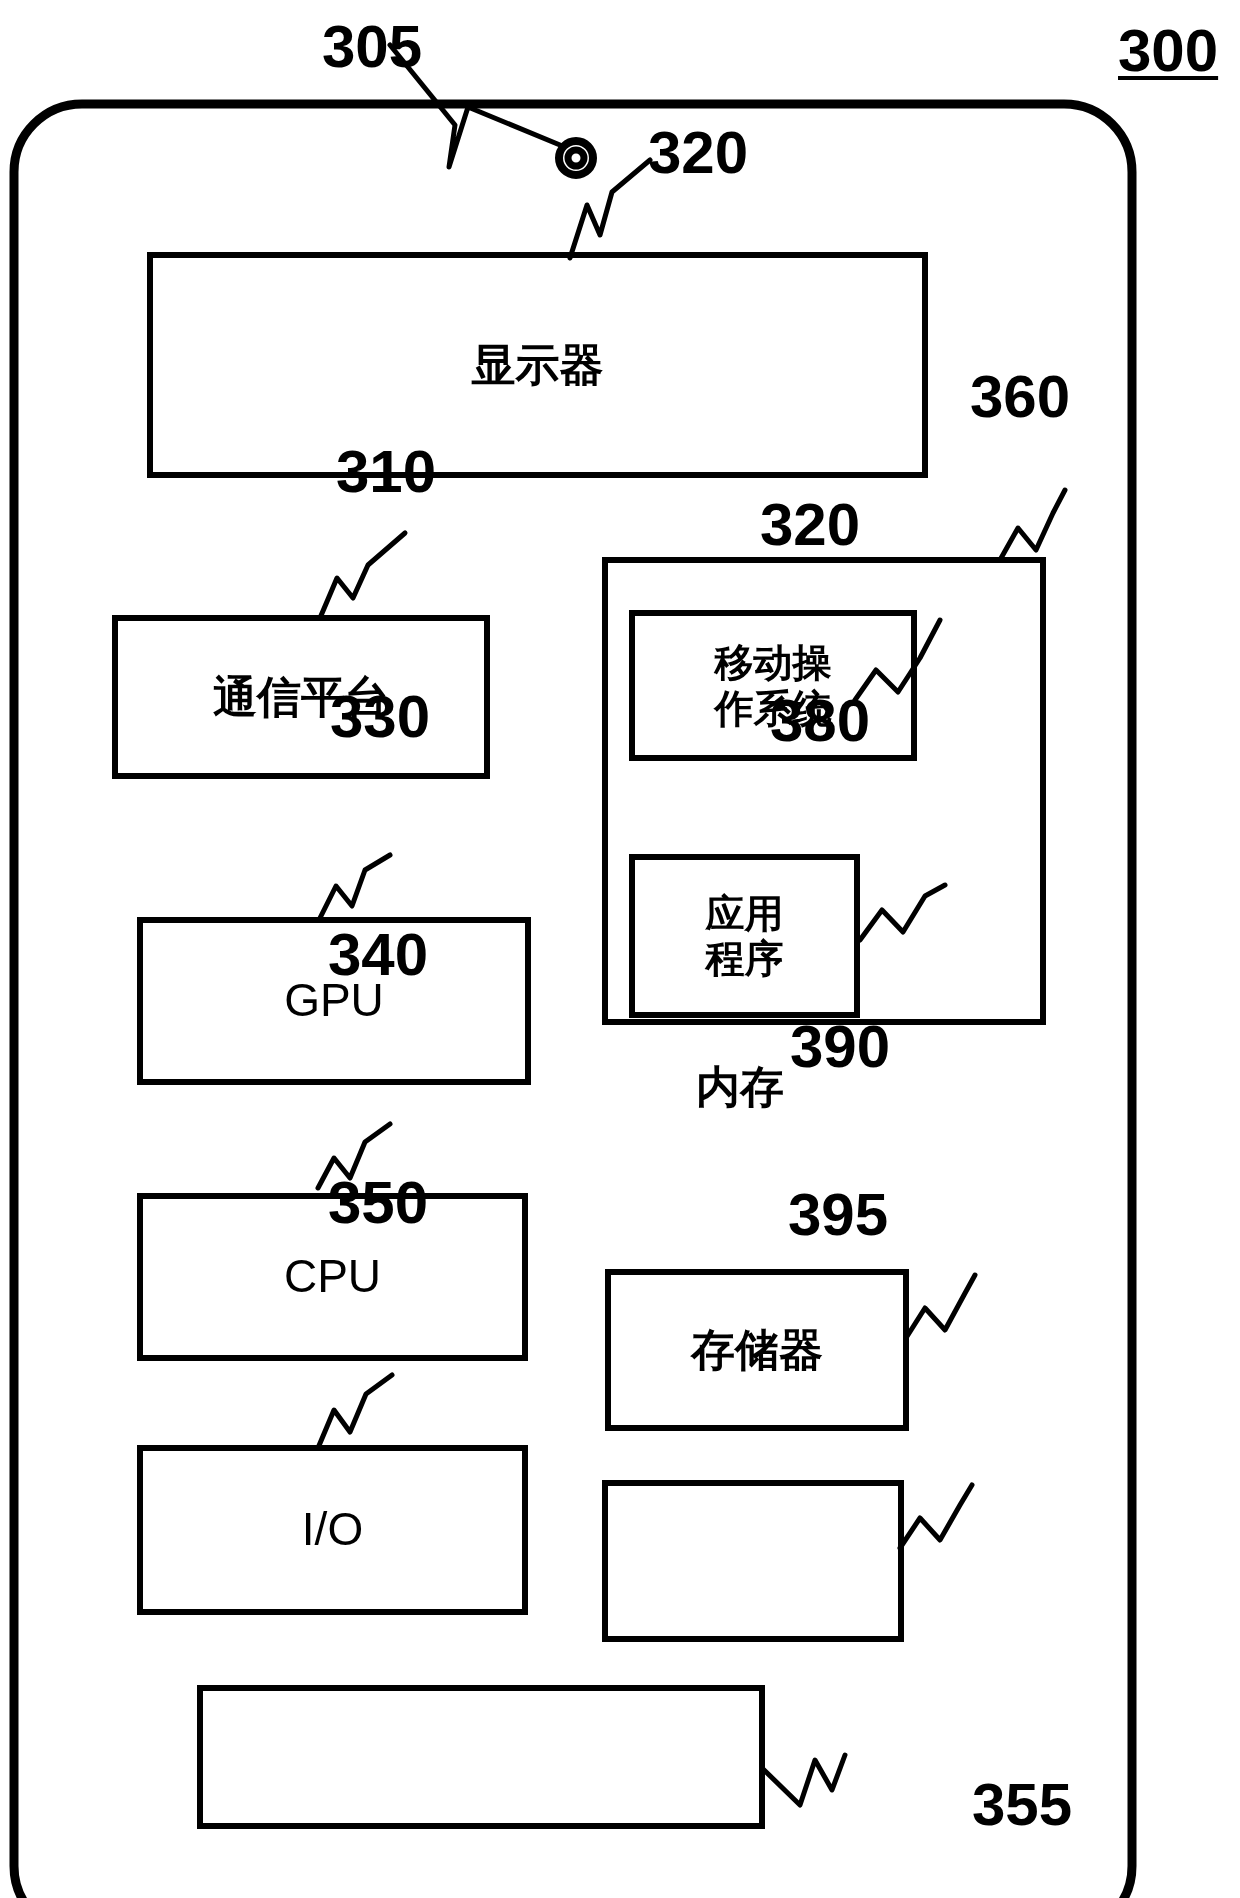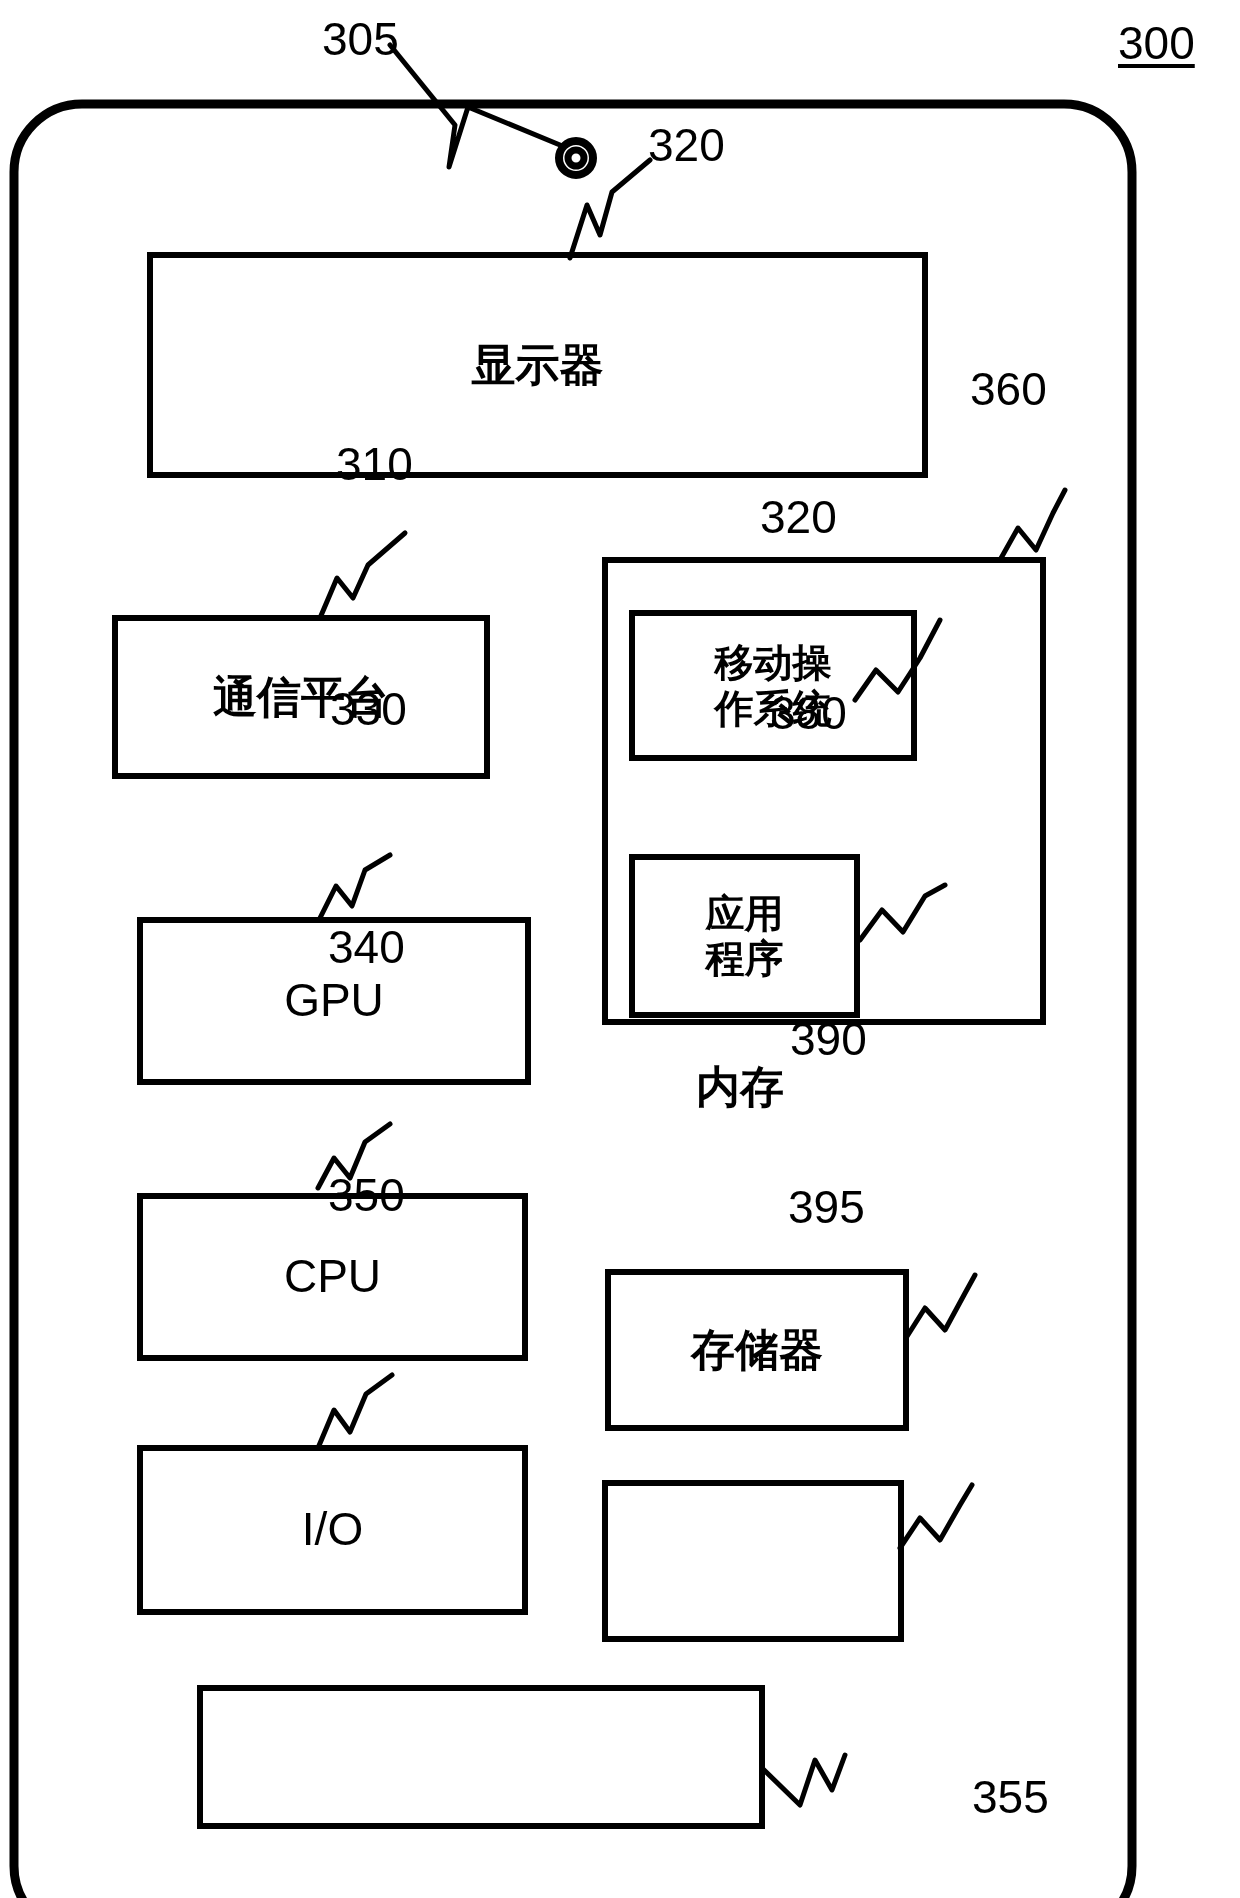--- a/index.html
+++ b/index.html
@@ -16,22 +16,22 @@
     overflow: hidden;
   }
   #figure svg {
     position: absolute;
     left: 0;
     top: 0;
   }
   .ref-num {
     position: absolute;
     font-family: "Liberation Sans", "DejaVu Sans", sans-serif;
-    font-size: 46px;
-    font-weight: 400;
+    font-size: 60px;
+    font-weight: 700;
     color: #000000;
     white-space: nowrap;
     letter-spacing: 0px;
   }
   .ref-num.underlined {
     text-decoration: underline;
     text-decoration-thickness: 4px;
     text-underline-offset: 5px;
   }
   .box-label {

